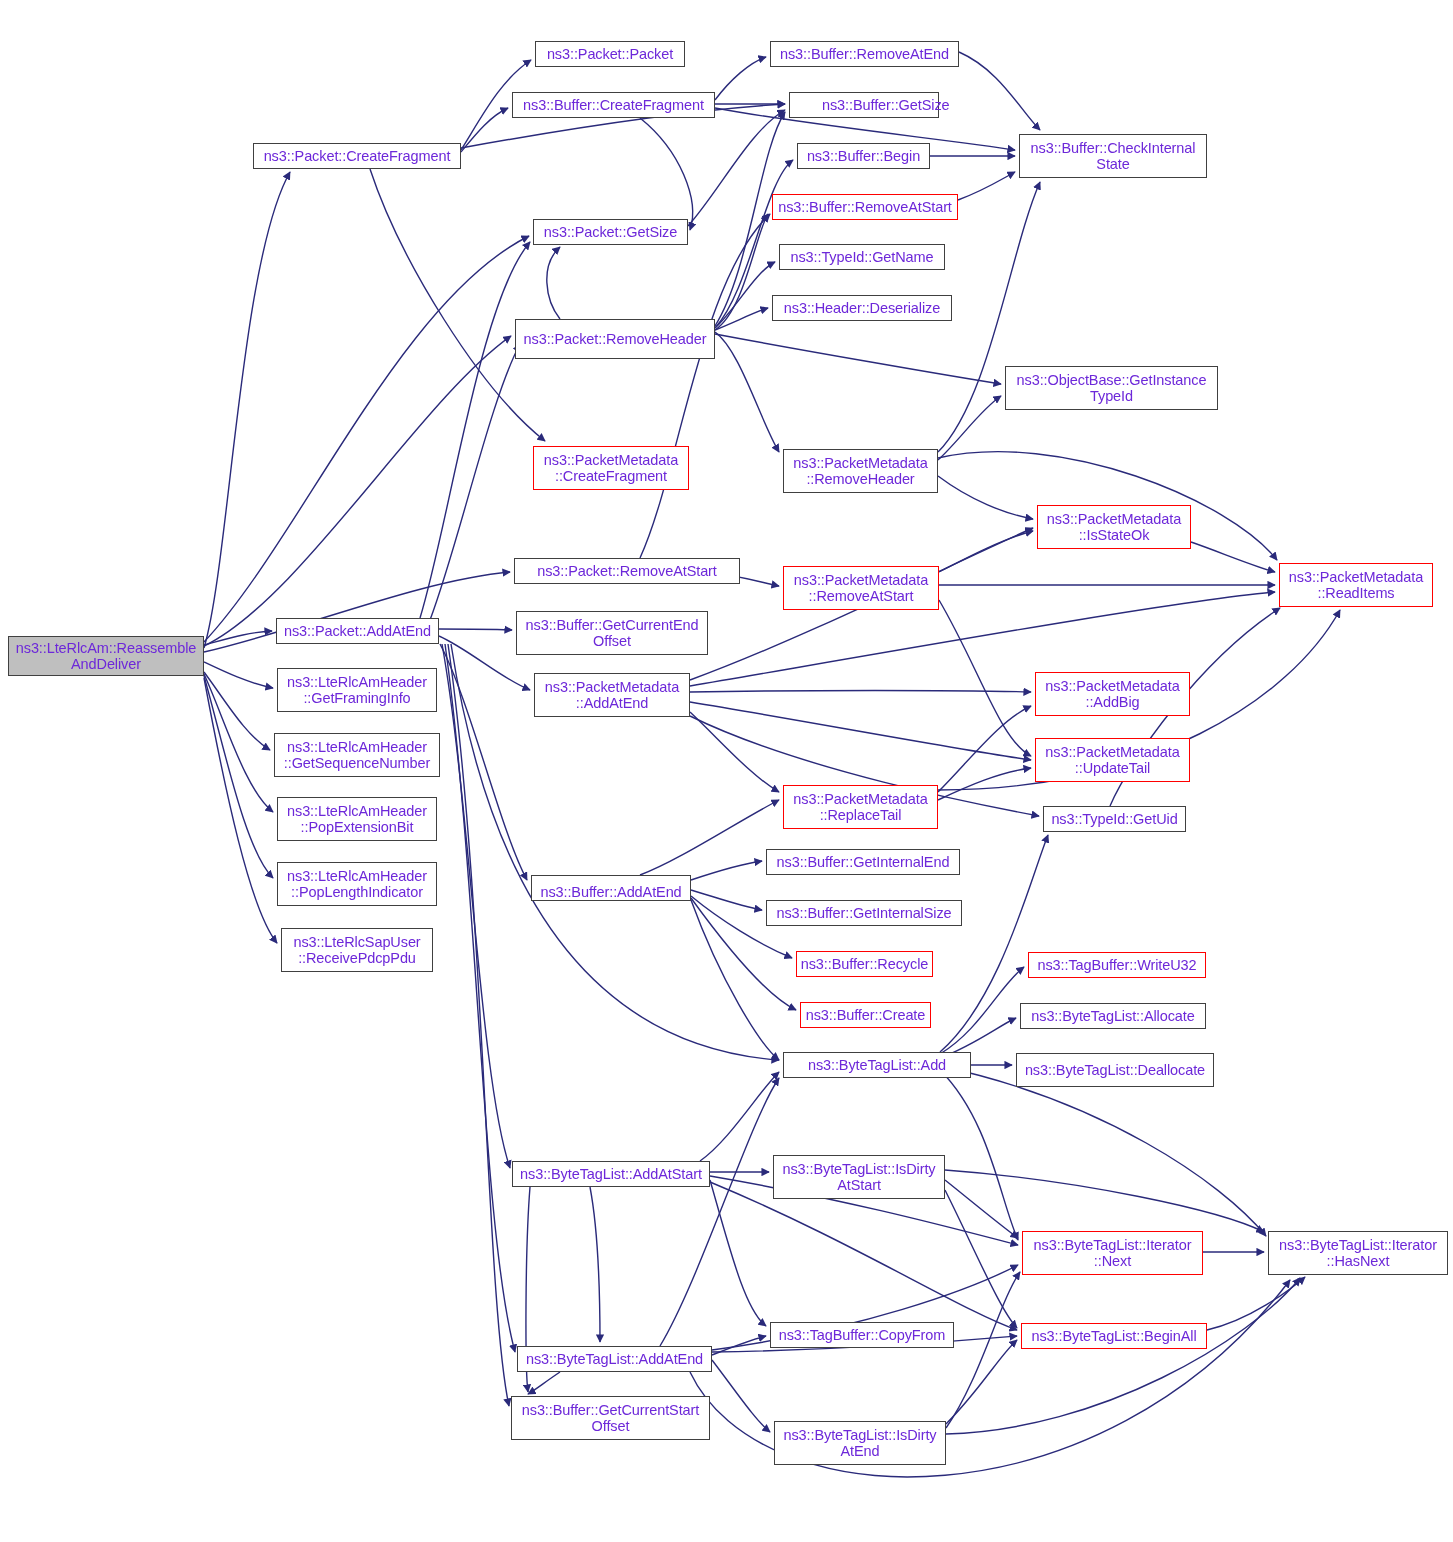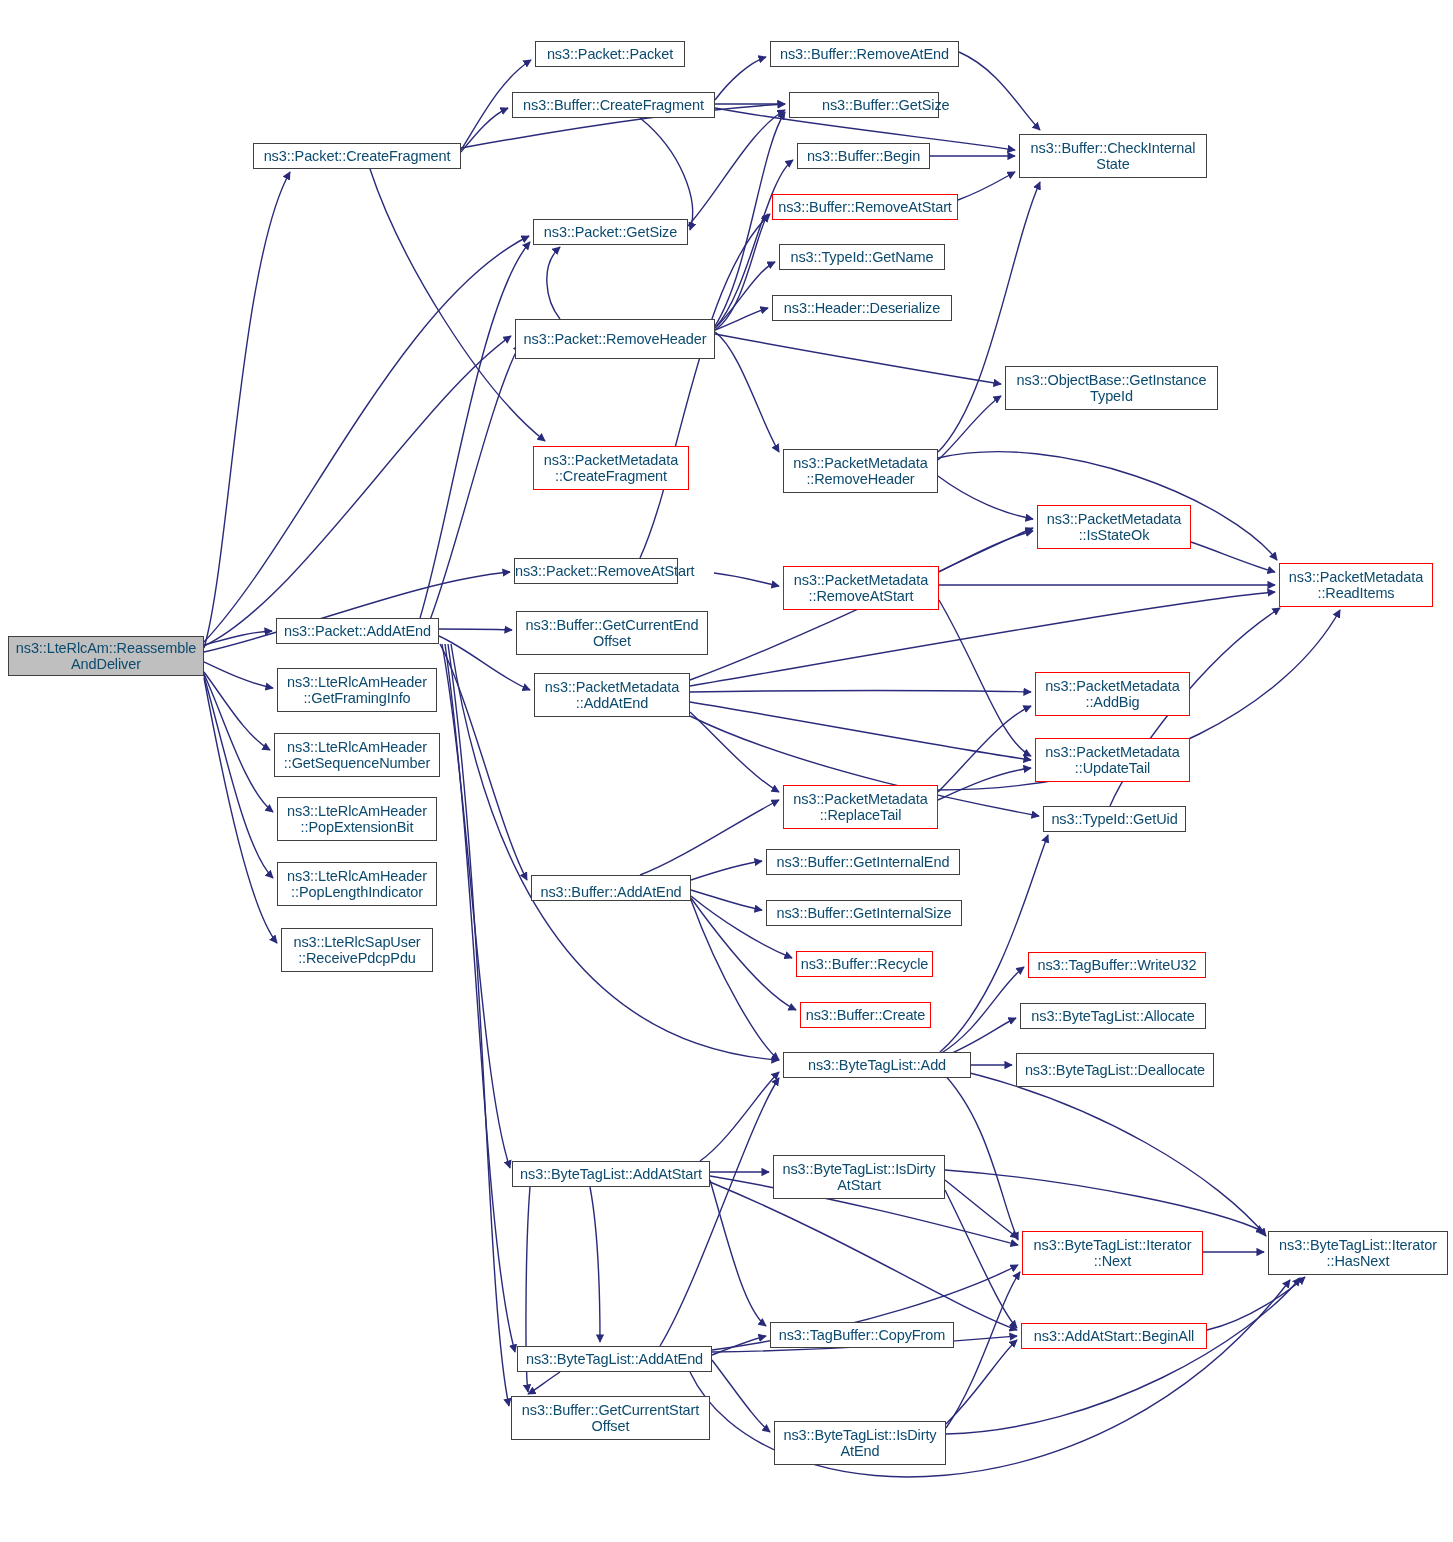--- a/index.html
+++ b/index.html
@@ -10,21 +10,21 @@
     background:#ffffff;
     font-family:"Liberation Sans", sans-serif;
     overflow:hidden;
   }
   #edges{position:absolute;left:0;top:0;width:1453px;height:1542px;}
   .node{
     position:absolute;
     box-sizing:border-box;
     border:1px solid #404040;
     background:#ffffff;
-    color:#0c4a6e;
+    color:#6d28d9;
     font-size:14.5px;
     line-height:16px;
     text-align:center;
     display:flex;
     align-items:center;
     justify-content:center;
     white-space:pre-line;
     letter-spacing:-0.1px;
     z-index:5;
   }
@@ -157,21 +157,21 @@
       <div class="node" style="left: 1005px; top: 366px; width: 213px; height: 44px;"><span>ns3::ObjectBase::GetInstance
 TypeId</span></div>
       <div class="node red" style="left: 533px; top: 446px; width: 156px; height: 44px;"><span>ns3::PacketMetadata
 ::CreateFragment</span></div>
       <div class="node" style="left: 783px; top: 449px; width: 155px; height: 44px;"><span>ns3::PacketMetadata
 ::RemoveHeader</span></div>
       <div class="node red" style="left: 1037px; top: 505px; width: 154px; height: 44px;"><span>ns3::PacketMetadata
 ::IsStateOk</span></div>
       <div class="node red" style="left: 1279px; top: 563px; width: 154px; height: 44px;"><span>ns3::PacketMetadata
 ::ReadItems</span></div>
-      <div class="node" style="left: 514px; top: 558px; width: 164px; height: 26px;"><span>ns3::Packet::RemoveAtStart</span></div>
+      <div class="node" style="left: 514px; top: 558px; width: 226px; height: 26px;"><span>ns3::Packet::RemoveAtStart</span></div>
       <div class="node red" style="left: 783px; top: 566px; width: 156px; height: 44px;"><span>ns3::PacketMetadata
 ::RemoveAtStart</span></div>
       <div class="node" style="left: 276px; top: 618px; width: 163px; height: 26px;"><span>ns3::Packet::AddAtEnd</span></div>
       <div class="node" style="left: 516px; top: 611px; width: 192px; height: 44px;"><span>ns3::Buffer::GetCurrentEnd
 Offset</span></div>
       <div class="node" style="left: 534px; top: 673px; width: 156px; height: 44px;"><span>ns3::PacketMetadata
 ::AddAtEnd</span></div>
       <div class="node red" style="left: 1035px; top: 672px; width: 155px; height: 44px;"><span>ns3::PacketMetadata
 ::AddBig</span></div>
       <div class="node red" style="left: 1035px; top: 738px; width: 155px; height: 44px;"><span>ns3::PacketMetadata
@@ -199,20 +199,20 @@
       <div class="node" style="left: 1020px; top: 1003px; width: 186px; height: 26px;"><span>ns3::ByteTagList::Allocate</span></div>
       <div class="node" style="left: 1016px; top: 1053px; width: 198px; height: 34px;"><span>ns3::ByteTagList::Deallocate</span></div>
       <div class="node" style="left: 512px; top: 1161px; width: 198px; height: 26px;"><span>ns3::ByteTagList::AddAtStart</span></div>
       <div class="node" style="left: 773px; top: 1155px; width: 172px; height: 44px;"><span>ns3::ByteTagList::IsDirty
 AtStart</span></div>
       <div class="node red" style="left: 1022px; top: 1231px; width: 181px; height: 44px;"><span>ns3::ByteTagList::Iterator
 ::Next</span></div>
       <div class="node" style="left: 1268px; top: 1231px; width: 180px; height: 44px;"><span>ns3::ByteTagList::Iterator
 ::HasNext</span></div>
       <div class="node" style="left: 770px; top: 1322px; width: 184px; height: 26px;"><span>ns3::TagBuffer::CopyFrom</span></div>
-      <div class="node red" style="left: 1021px; top: 1323px; width: 186px; height: 26px;"><span>ns3::AddAtStart::BeginAll</span></div>
+      <div class="node red" style="left: 1021px; top: 1323px; width: 186px; height: 26px;"><span>ns3::ByteTagList::BeginAll</span></div>
       <div class="node" style="left: 517px; top: 1346px; width: 195px; height: 26px;"><span>ns3::ByteTagList::AddAtEnd</span></div>
       <div class="node" style="left: 511px; top: 1396px; width: 199px; height: 44px;"><span>ns3::Buffer::GetCurrentStart
 Offset</span></div>
       <div class="node" style="left: 774px; top: 1421px; width: 172px; height: 44px;"><span>ns3::ByteTagList::IsDirty
 AtEnd</span></div>
     </div>
 </div>
 
 </body></html>

